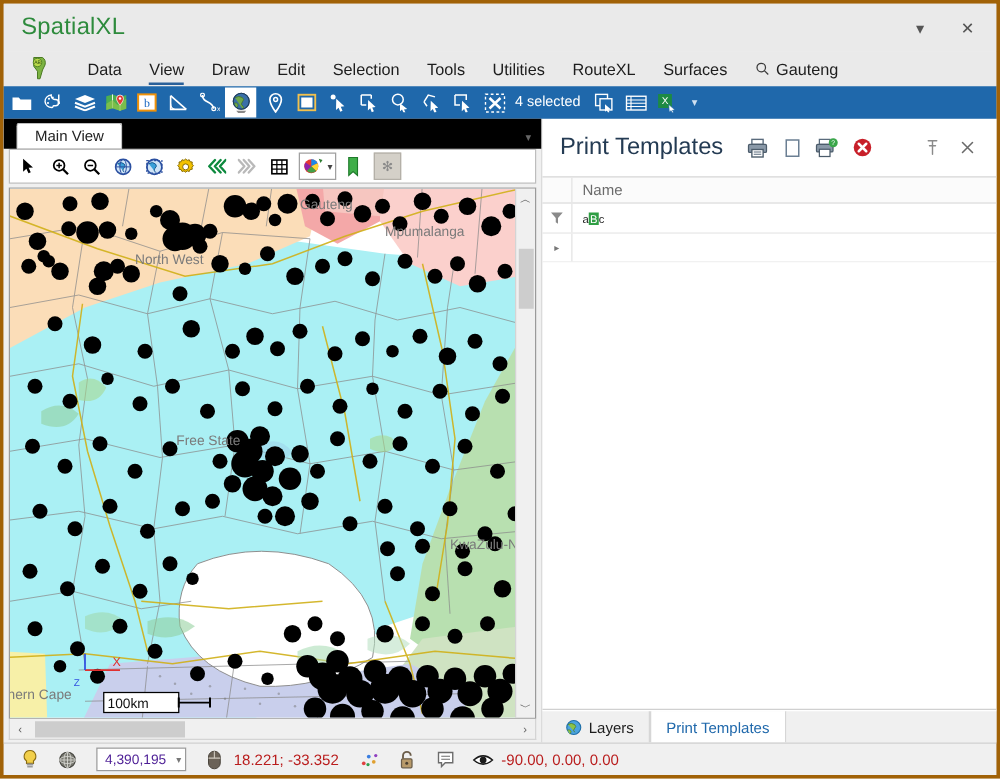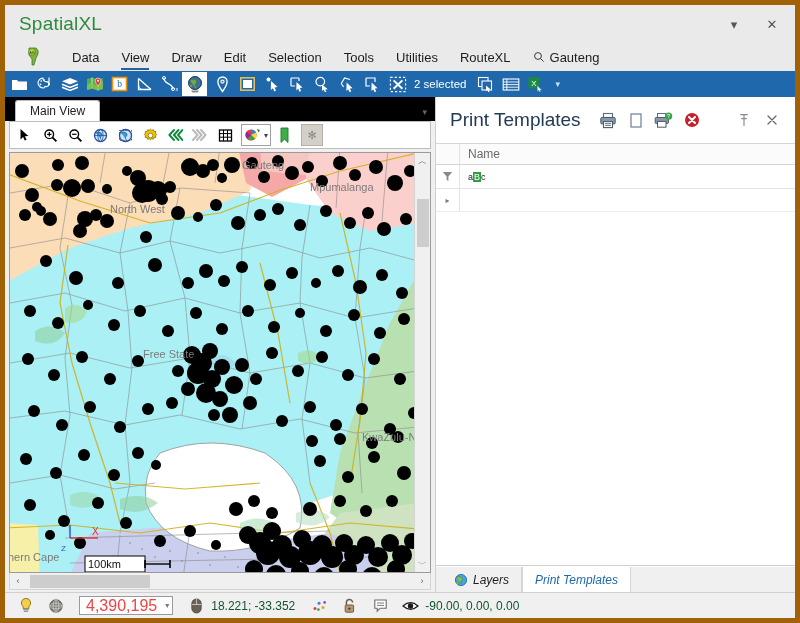--- a/index.html
+++ b/index.html
@@ -6,21 +6,21 @@
   html,body { width:800px; height:623px; overflow:hidden; }
   body {
     font-family: "Liberation Sans", sans-serif;
     font-size: 12px;
     background:#ffffff;
     color:#1a1a1a;
     -webkit-font-smoothing: antialiased;
   }
   .app {
     width:800px; height:623px; position:relative;
-    border:5px solid #a16207;
+    border:3px solid #a16207;
     background:#f0f0f0;
     display:flex; flex-direction:column;
   }
 
   
   .titlebar {
     height:38px; background:#eaeaea; position:relative;
     display:flex; align-items:center;
     flex:0 0 38px;
   }
@@ -169,37 +169,37 @@
   .dr-cell { flex:1; display:flex; align-items:center; padding-left:8px; font-size:12.5px; color:#1a1a1a; }
 
   .gridfill { flex:1; background:#ffffff; border-bottom:1px solid #d0d0d0; }
 
   .bottomtabs {
     height:26px; background:#f0f0f0; display:flex; align-items:stretch;
     padding-left:6px; flex:0 0 26px; border-top:1px solid #ffffff;
   }
   .btab {
     display:flex; align-items:center; gap:5px; padding:0 12px; font-size:12px;
-    color:#1d1d1d; border-right:1px solid #d6d6d6; cursor:default;font-style:italic;
+    color:#1d1d1d; border-right:1px solid #d6d6d6; cursor:default;
   }
   .btab.active { background:#ffffff; color:#1f68ab; border-left:1px solid #d6d6d6; }
 
   
   .statusbar {
     height:26px; background:#f0f0f0; border-top:1px solid #d0d0d0;
     display:flex; align-items:center; padding-left:6px; gap:0; flex:0 0 26px;
   }
   .sb-icon { width:30px; display:flex; align-items:center; justify-content:center; }
   .sb-combo {
     height:19px; border:1px solid #9a9a9a; background:#fff; display:flex;
     align-items:center; padding:0 3px 0 6px; gap:8px; margin:0 8px;
   }
-  .sb-combo span.val { font-size:16px; color:#ef4444; }
+  .sb-combo span.val { font-size:11px; color:#4c1d95; }
   .sb-combo span.car { font-size:8px; color:#777; }
-  .sb-text { font-size:12px; color:#14532d; padding-right:10px; white-space:nowrap; }
+  .sb-text { font-size:12px; color:#b91c1c; padding-right:10px; white-space:nowrap; }
 </style>
 </head>
 <body>
 
 <div class="app">
 
   <div class="titlebar">
     <div class="app-title">SpatialXL</div>
     <div class="win-btns">
       <div class="win-btn">▾</div>
@@ -216,20 +216,21 @@
       </svg>
     </div>
     <div class="menu-item">Data</div>
     <div class="menu-item active">View</div>
     <div class="menu-item">Draw</div>
     <div class="menu-item">Edit</div>
     <div class="menu-item">Selection</div>
     <div class="menu-item">Tools</div>
     <div class="menu-item">Utilities</div>
     <div class="menu-item">RouteXL</div>
+    <div class="menu-item">Surfaces</div>
     <div class="menu-search">
       <svg width="12" height="12" viewBox="0 0 12 12">
         <circle cx="5" cy="5" r="3.4" fill="none" stroke="#3a3a3a" stroke-width="1"></circle>
         <line x1="7.5" y1="7.5" x2="10.6" y2="10.6" stroke="#3a3a3a" stroke-width="1"></line>
       </svg>
       <span>Gauteng</span>
     </div>
   </div>
 
   <div class="ribbon">
@@ -355,21 +356,21 @@
       </svg>
     </div>
 
     <div class="rb-btn">
       <svg width="18" height="17" viewBox="0 0 18 17">
         <rect x="1.4" y="1.4" width="15.2" height="14.2" fill="none" stroke="#ffffff" stroke-width="1.1" stroke-dasharray="2.2 2"></rect>
         <path d="M4.6 4.4 L13.4 12.8 M13.4 4.4 L4.6 12.8" stroke="#ffffff" stroke-width="2"></path>
       </svg>
     </div>
 
-    <div class="rb-label">2 selected</div>
+    <div class="rb-label">4 selected</div>
 
     <div class="rb-btn">
       <svg width="17" height="16" viewBox="0 0 17 16">
         <rect x="1.5" y="1.5" width="9.5" height="9" fill="none" stroke="#ffffff" stroke-width="1.1"></rect>
         <rect x="5" y="5" width="9.5" height="9" fill="#1f68ab" stroke="#ffffff" stroke-width="1.1"></rect>
         <path d="M9 9.4 L13.8 13.6 L11.7 13.8 L12.6 15.8 L11.4 16.2 L10.5 14.1 L9 15.3Z" fill="#ffffff"></path>
       </svg>
     </div>
 
     <div class="rb-btn">

